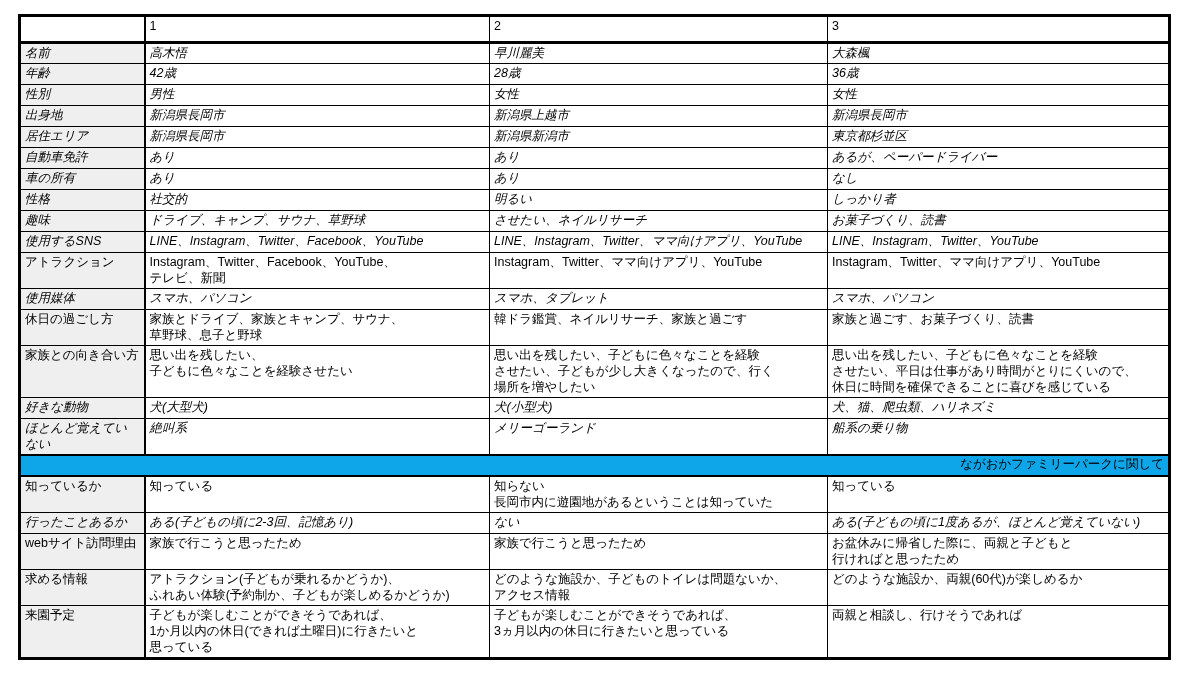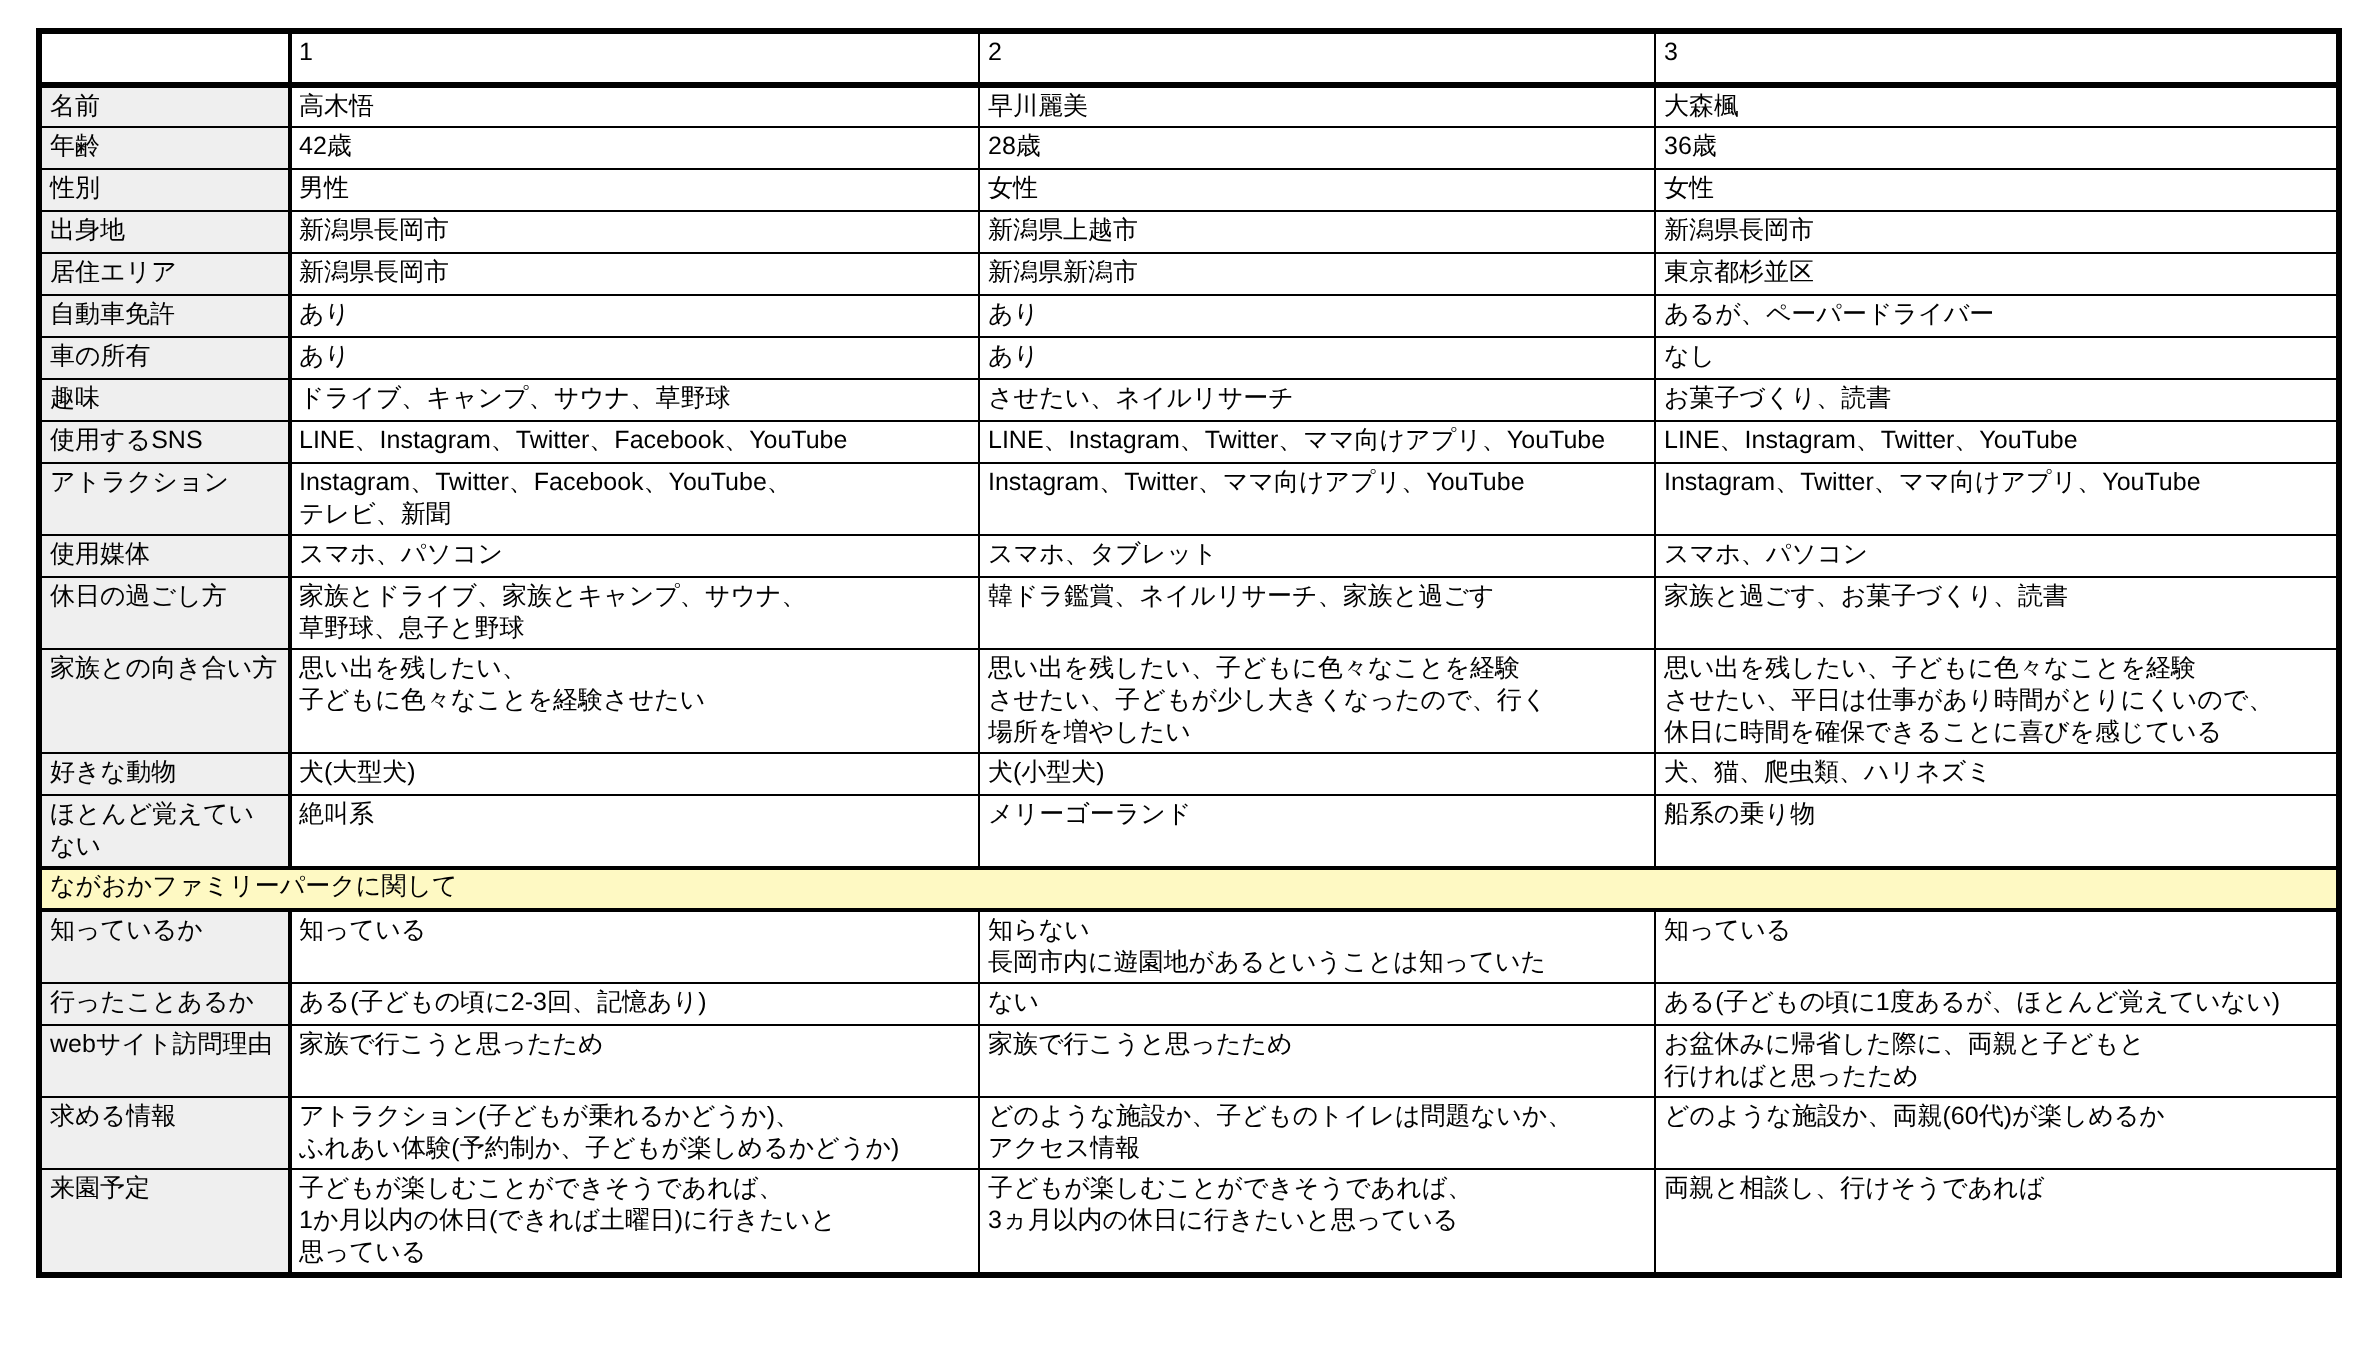--- a/index.html
+++ b/index.html
@@ -41,24 +41,24 @@
   
   thead tr th {
     border-bottom: 3px solid #000000 !important;
     background: #ffffff;
     height: 21px;
   }
   thead tr th.corner {
     background: #ffffff;
     border-right: 2px solid #000000;
   }
-  tr.r1 { height: 21px; }
+  tr.r1 { height: 21px; font-style: italic; }
   tr.section-row td {
-    background: #fef9c3;
-    text-align: left;
+    background: #0ea5e9;
+    text-align: right;
     border-top: 2px solid #000000;
     border-bottom: 2px solid #000000;
     height: 17px;
     padding-top: 0;
   }
 </style>
 </head>
 <body>
 
 <div class="table-wrap">
@@ -114,20 +114,26 @@
           <td>あり</td>
           <td>あるが、ペーパードライバー</td>
         </tr>
         <tr class="r1">
           <th>車の所有</th>
           <td>あり</td>
           <td>あり</td>
           <td>なし</td>
         </tr>
         <tr class="r1">
+          <th>性格</th>
+          <td>社交的</td>
+          <td>明るい</td>
+          <td>しっかり者</td>
+        </tr>
+        <tr class="r1">
           <th>趣味</th>
           <td>ドライブ、キャンプ、サウナ、草野球</td>
           <td>させたい、ネイルリサーチ</td>
           <td>お菓子づくり、読書</td>
         </tr>
         <tr class="r1">
           <th>使用するSNS</th>
           <td>LINE、Instagram、Twitter、Facebook、YouTube</td>
           <td>LINE、Instagram、Twitter、ママ向けアプリ、YouTube</td>
           <td>LINE、Instagram、Twitter、YouTube</td>

